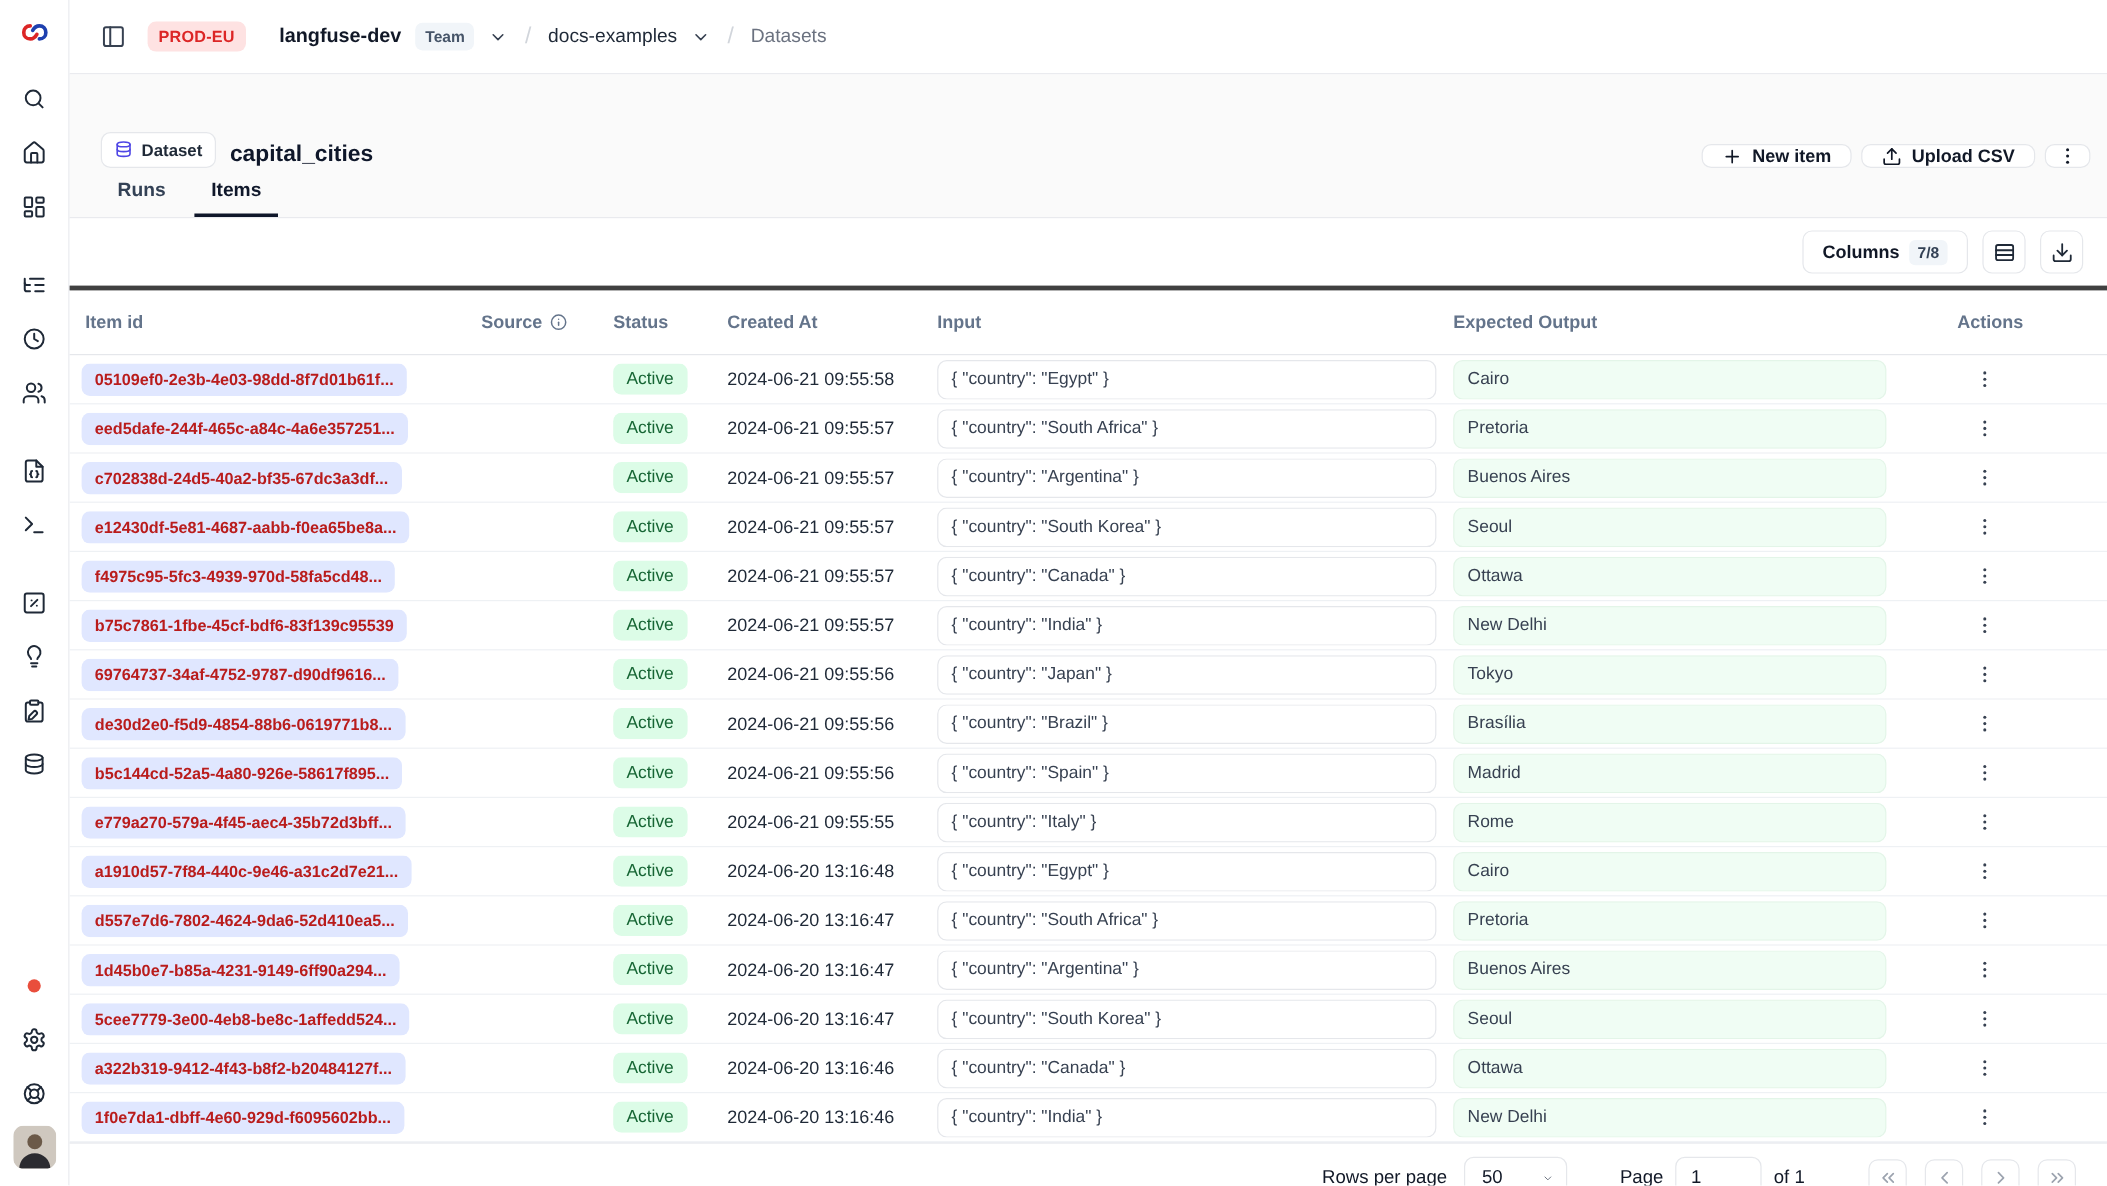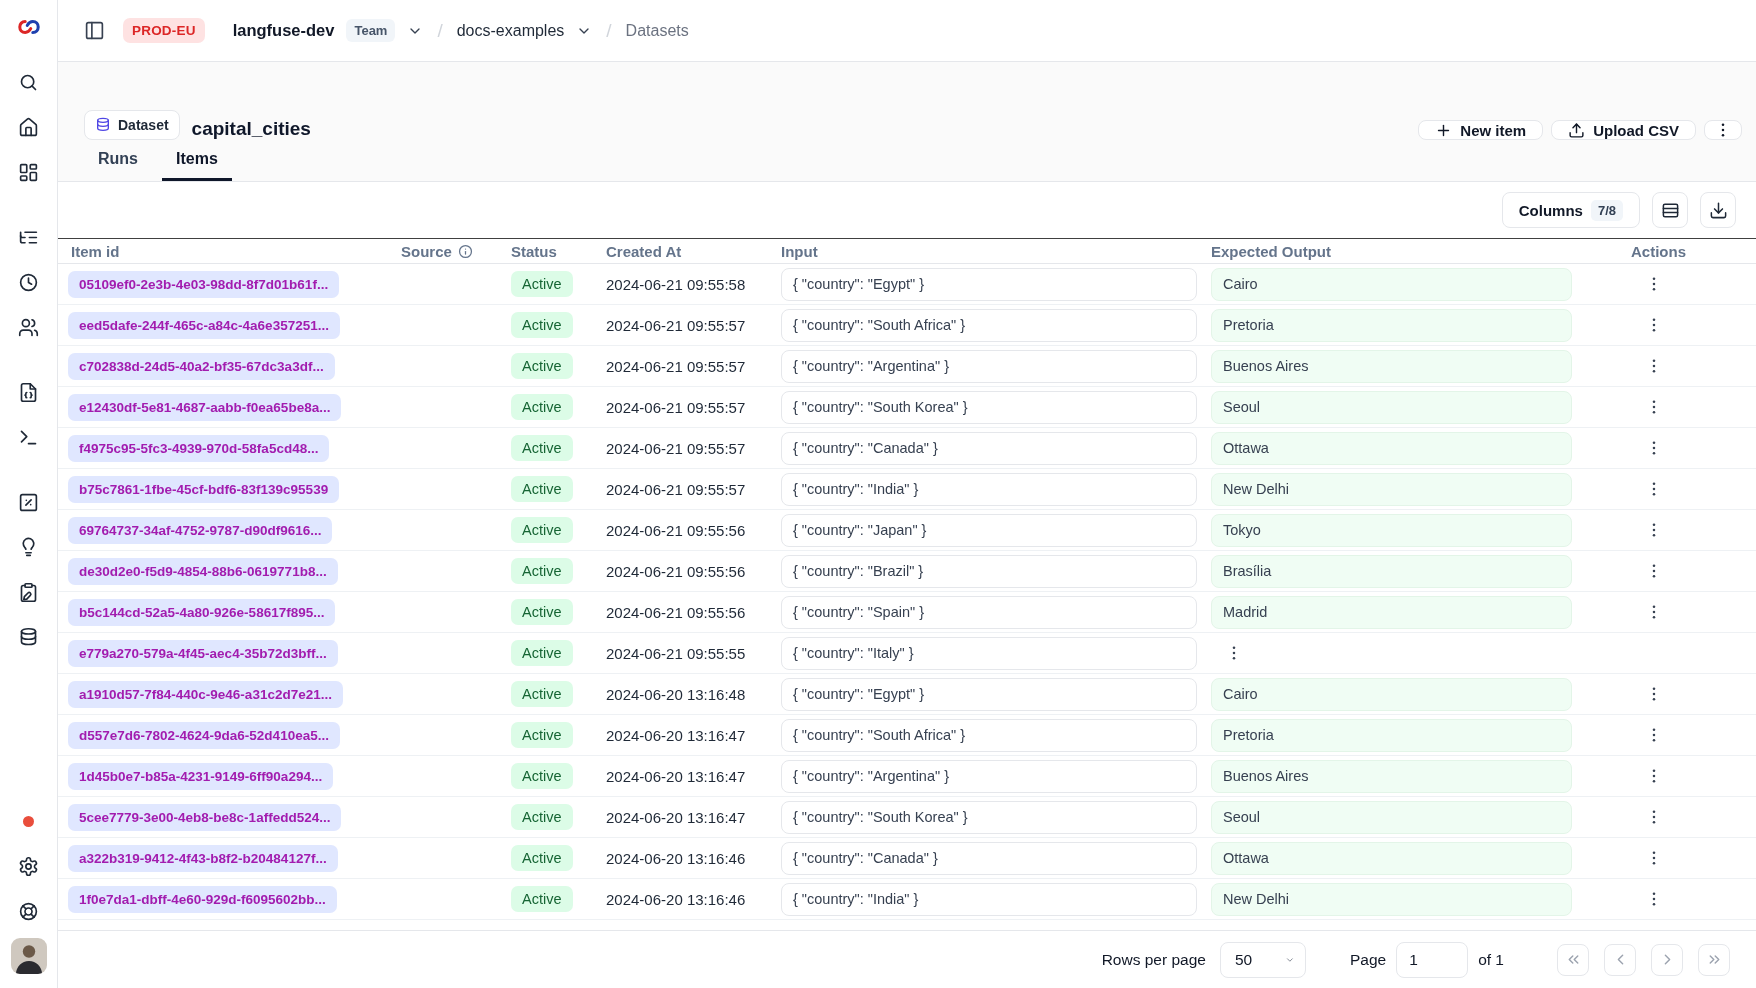--- a/index.html
+++ b/index.html
@@ -71,30 +71,30 @@
     padding:3px 7px; border-radius:5px; }
   .icon-btn { width:36px; height:36px; border:1px solid #e5e7eb; border-radius:8px;
     background:#fff; display:flex; align-items:center; justify-content:center; }
   .icon-btn svg { width:19px; height:19px; stroke:#1f2937; stroke-width:1.9; fill:none;
     stroke-linecap:round; stroke-linejoin:round; }
 
   
   .table { flex:0 0 auto; }
   .thead, .trow { display:grid;
     grid-template-columns:337px 110px 95px 175px 430px 420px 1fr; align-items:center; }
-  .thead { height:26px; border-top:1px solid #404040; border-bottom:1px solid #e5e7eb;
+  .thead { height:58px; border-top:4px solid #404040; border-bottom:1px solid #e5e7eb;
     color:#64748b; font-size:15px; font-weight:600;text-align:right; }
   .thead > div { padding-left:6px; display:flex; align-items:center; gap:6px; }
   .thead > div:first-child { padding-left:13px; }
   .info-icon { width:15px; height:15px; stroke:#64748b; stroke-width:2; fill:none;
     stroke-linecap:round; }
   .trow { height:41px; border-bottom:1px solid #eef1f4; }
   .trow > div { padding-left:6px; overflow:hidden; }
   .trow > div:first-child { padding-left:10px; }
-  .id-pill { display:inline-block; background:#e0e7ff; color:#a21caf; font-size:13.5px;
+  .id-pill { display:inline-block; background:#e0e7ff; color:#b91c1c; font-size:13.5px;
     font-weight:700; padding:6px 11px; border-radius:7px; white-space:nowrap; max-width:325px; }
   .status-badge { display:inline-block; background:#dcfce7; color:#166534; font-size:14.5px;
     font-weight:500; padding:5px 11px; border-radius:7px; }
   .created { font-size:15px; color:#1f2937; white-space:nowrap; }
   .input-box { width:416px; height:33px; border:1px solid #e5e7eb; border-radius:8px;
     display:flex; align-items:center; padding:0 11px; font-size:14.5px; color:#374151;
     background:#fff; white-space:nowrap; }
   .output-box { width:361px; height:33px; background:#f0fdf4; border:1px solid #e3f5e8;
     border-radius:8px; display:flex; align-items:center; padding:0 11px; font-size:14.5px;
     color:#374151; white-space:nowrap; }
@@ -552,20 +552,23 @@
 
         <div class="trow">
           <div><span class="id-pill">e779a270-579a-4f45-aec4-35b72d3bff...</span></div>
           <div></div>
           <div><span class="status-badge">Active</span></div>
           <div class="created">2024-06-21 09:55:55</div>
           <div>
                 <div class="input-box">{ "country": "Italy" }</div>
               </div>
           <div>
+                <div class="output-box">Rome</div>
+              </div>
+          <div>
             <button class="kebab">
               <svg viewBox="0 0 24 24">
                     <circle cx="12" cy="5" r="1.7"></circle>
                     <circle cx="12" cy="12" r="1.7"></circle>
                     <circle cx="12" cy="19" r="1.7"></circle>
                   </svg>
             </button>
           </div>
         </div>
 

